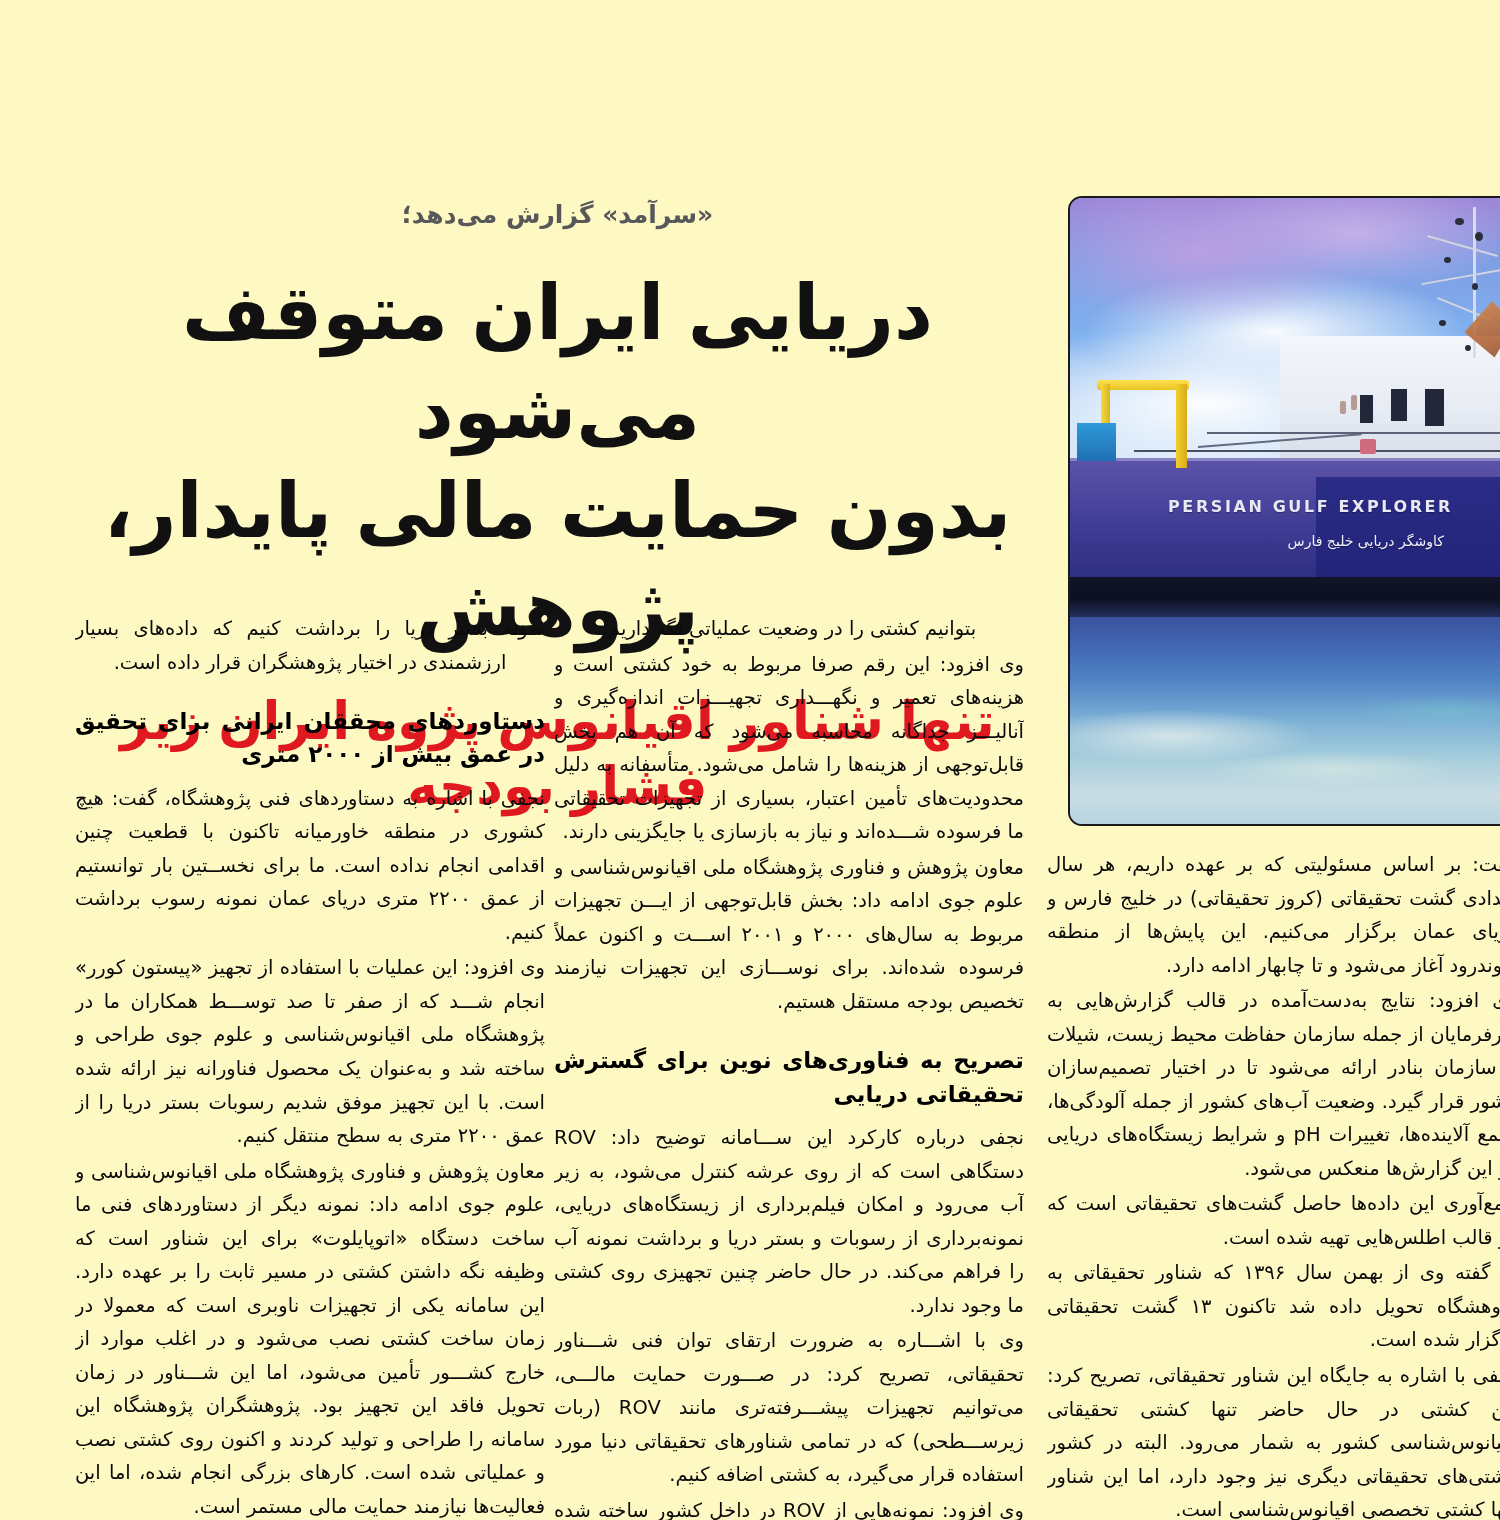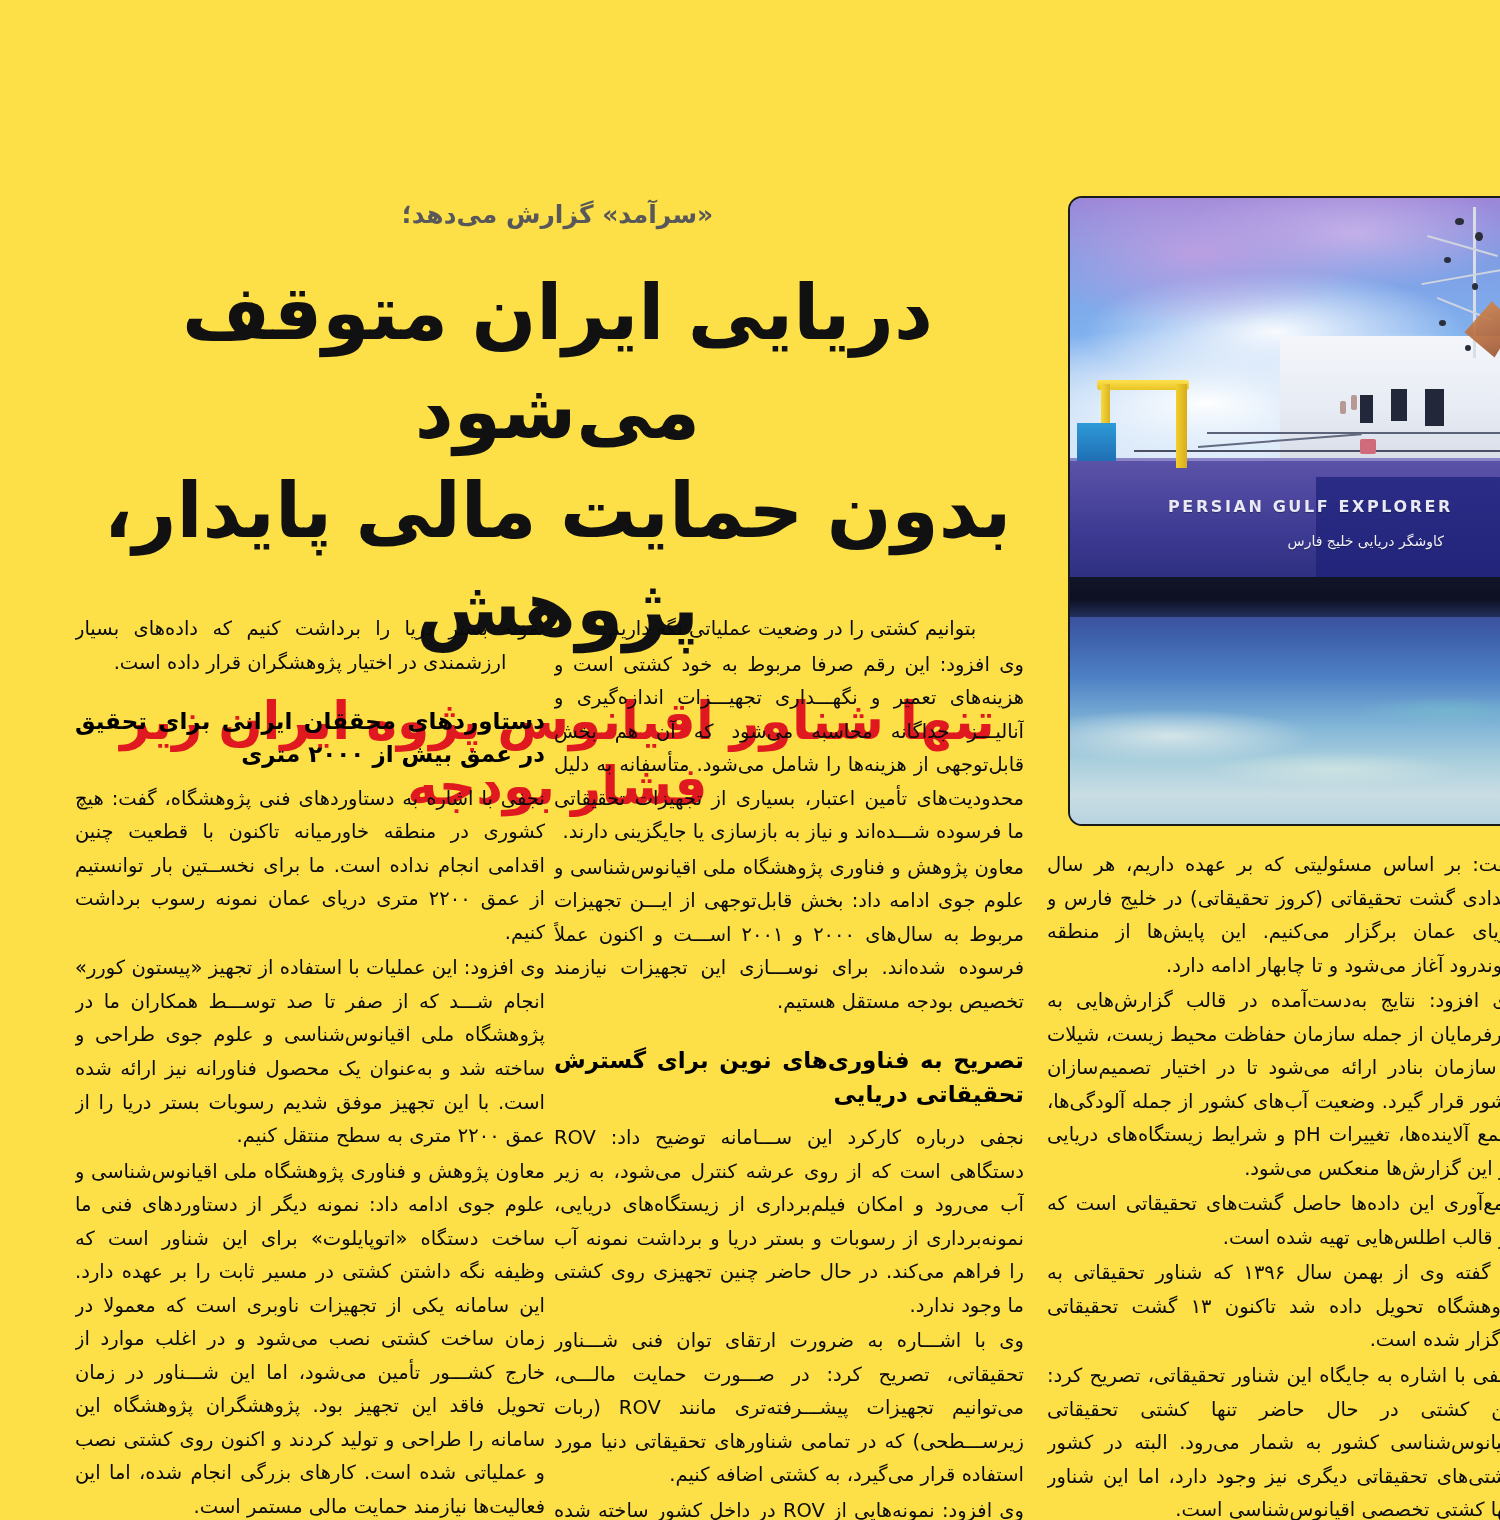--- a/index.html
+++ b/index.html
@@ -12,21 +12,21 @@
     height: 1520px;
     position: relative;
     overflow: hidden;
     font-family: "DejaVu Sans", "Liberation Sans", sans-serif;
     color: #000000;
   }
 
   .page {
     position: absolute;
     inset: 0;
-    background: #fde047;
+    background: #fef9c3;
   }
 
   
   .headline-block {
     position: absolute;
     left: 75px;
     top: 200px;
     width: 965px;
     text-align: center;
   }

